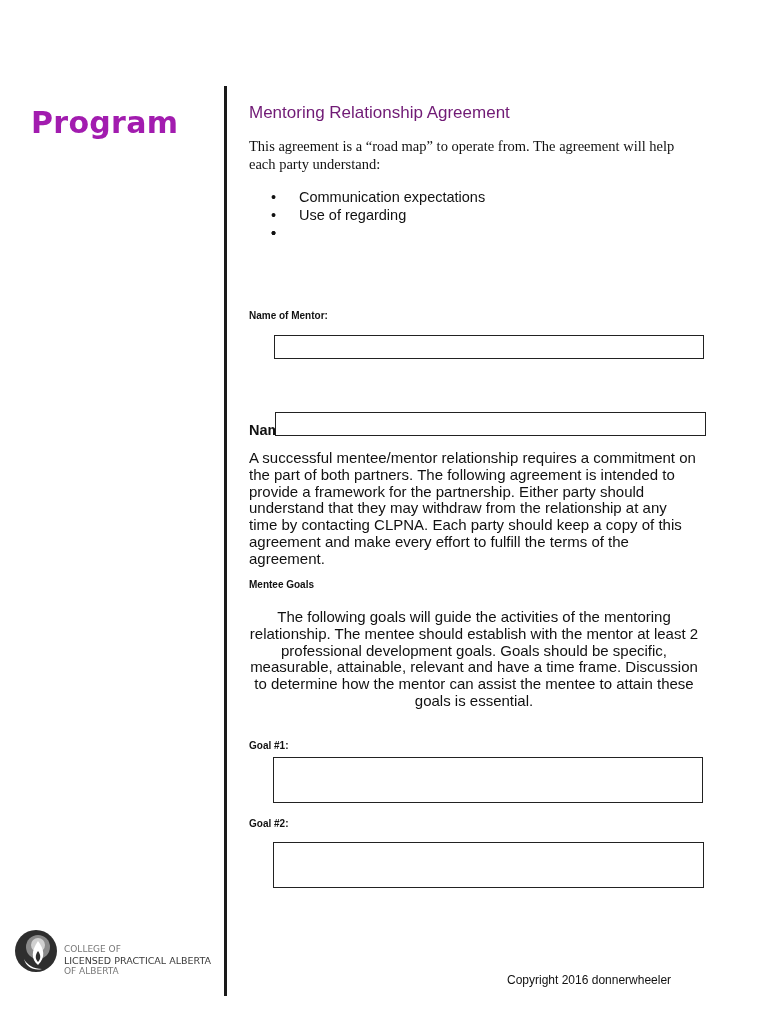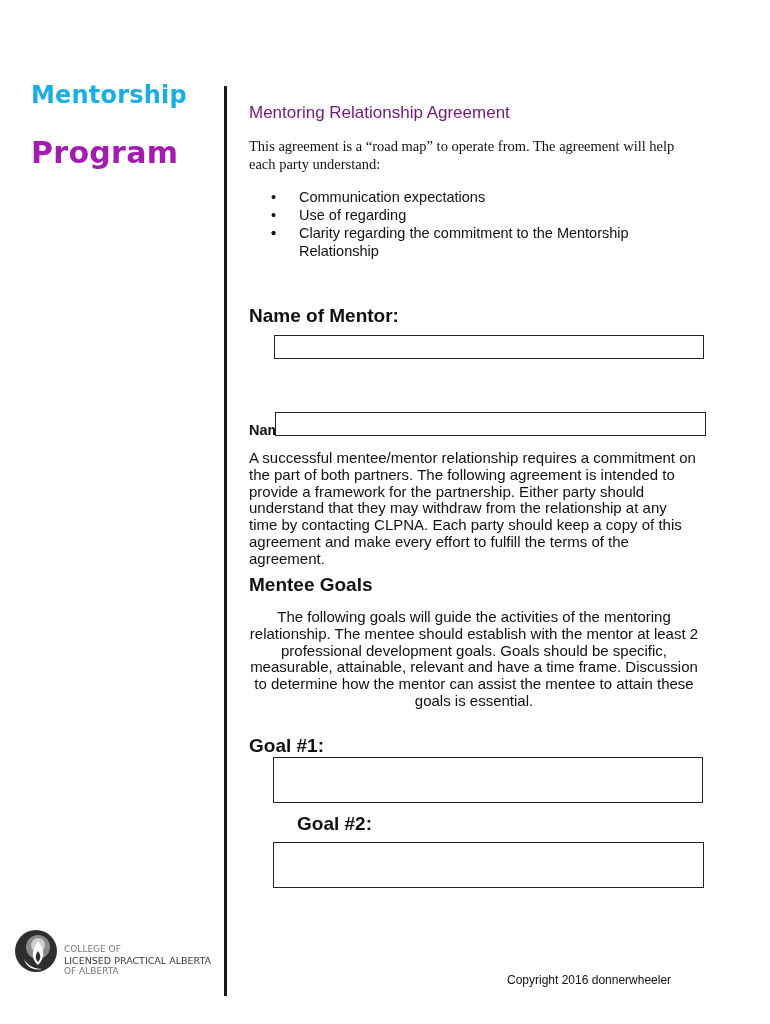--- a/index.html
+++ b/index.html
@@ -80,21 +80,21 @@
     }
     .bullets li .bullet {
       position: absolute;
       left: 22px;
       top: 0;
     }
     .label {
       position: absolute;
       left: 249px;
       font-weight: bold;
-      font-size: 19px;
+      font-size: 10px;
       line-height: 16px;
       white-space: nowrap;
     }
     .label.big {
       font-size: 14.5px;
       line-height: 18px;
     }
     .field {
       position: absolute;
       border: 1.5px solid #222;
@@ -132,21 +132,20 @@
       top: 972px;
       font-size: 12px;
       line-height: 16px;
       white-space: nowrap;
     }
   </style>
 </head>
 <body>
 
 <div class="brand">
-  <div class="brand-line1">Mentorship</div>
   <div class="brand-line2">Program</div>
 </div>
 
 <div class="divider"></div>
 
 <div class="title">Mentoring Relationship Agreement</div>
 
 <div class="intro">This agreement is a “road map” to operate from. The agreement will help each party understand:</div>
 
 <ul class="bullets">
@@ -156,40 +155,39 @@
   </li>
   <li>
     <span class="bullet">•</span>
     <span>Use of regarding</span>
   </li>
   <li>
     <span class="bullet">•</span>
   </li>
   <li>
     <span class="bullet">•</span>
-    <span>Clarity regarding the commitment to the Mentorship Relationship</span>
   </li>
 </ul>
 
 <div class="label" style="top:308px;">Name of Mentor:</div>
 <div class="field" style="left:274px; top:335px; width:430px; height:24px;"></div>
 
 <div class="label big" style="top:383px;margin-top:38px;">Name of Mentee:</div>
 <div class="field" style="left:275px; top:412px; width:431px; height:24px;"></div>
 
 <div class="para" style="top:450px;">A successful mentee/mentor relationship requires a commitment on the part of both partners.  The following agreement is intended to provide a framework for the partnership.  Either party should understand that they may withdraw from the relationship at any time by contacting CLPNA.  Each party should keep a copy of this agreement and make every effort to fulfill the terms of the agreement.</div>
 
 <div class="label" style="top:577px;">Mentee Goals</div>
 
 <div class="para" style="top:609px;text-align:center;">The following goals will guide the activities of the mentoring relationship. The mentee should establish with the mentor at least 2 professional development goals.  Goals should be specific, measurable, attainable, relevant and have a time frame.  Discussion to determine how the mentor can assist the mentee to attain these goals is essential.</div>
 
 <div class="label" style="top:738px;">Goal #1:</div>
 <div class="field" style="left:273px; top:757px; width:430px; height:46px;"></div>
 
-<div class="label" style="top:816px;margin-left:48px;">Goal #2:</div>
+<div class="label" style="top:816px;">Goal #2:</div>
 <div class="field" style="left:273px; top:842px; width:431px; height:46px;"></div>
 
 <div class="college">
   <span>
     <svg width="44" height="44" viewBox="0 0 44 44">
       <circle cx="22" cy="22" r="21" fill="#2e2e2e"></circle>
       <circle cx="24" cy="18" r="12" fill="#8a8a8a"></circle>
       <circle cx="24" cy="16" r="7" fill="#d0d0d0"></circle>
       <path d="M24 12 C 30 20, 32 28, 24 36 C 17 30, 17 22, 24 12 Z" fill="#ffffff"></path>
       <path d="M24 22 C 27 26, 27 30, 24 33 C 21 30, 21 26, 24 22 Z" fill="#2e2e2e"></path>

